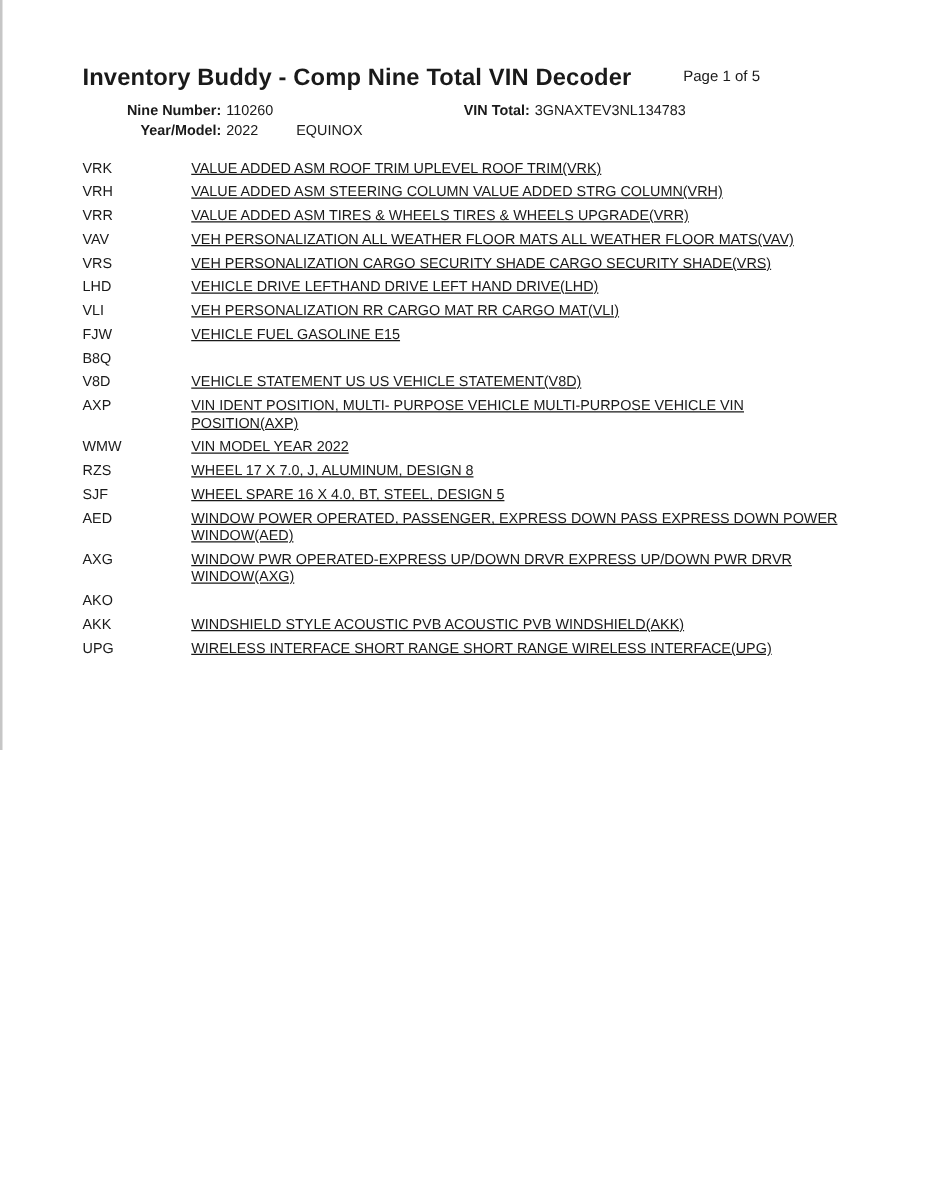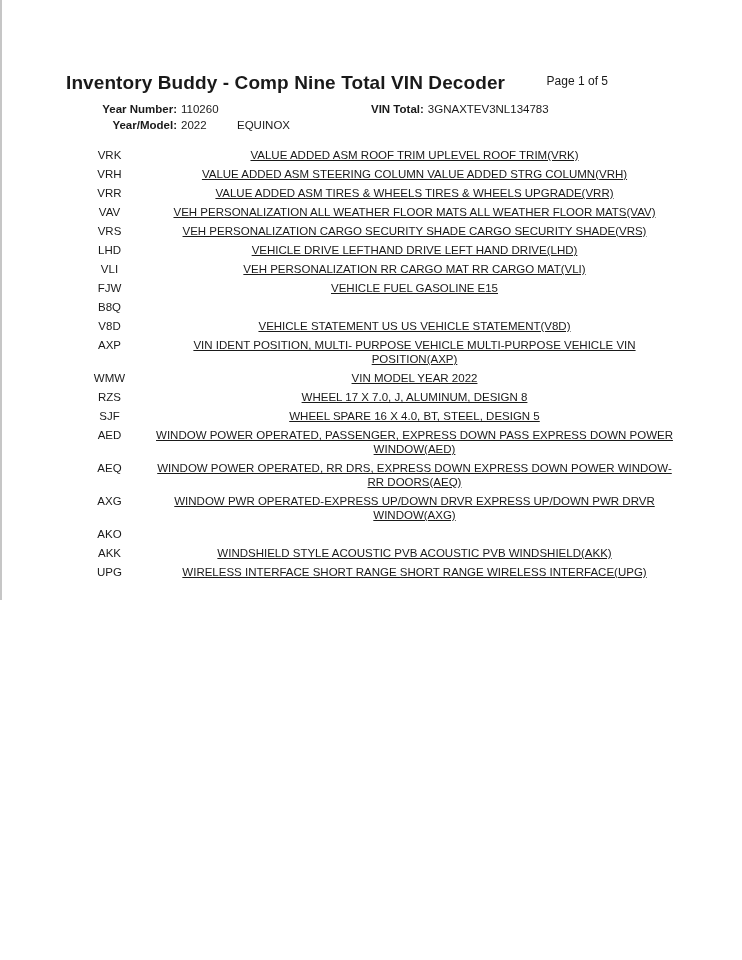--- a/index.html
+++ b/index.html
@@ -18,21 +18,21 @@
   }
   .scan-edge {
     position: absolute;
     left: 0;
     top: 0;
     width: 2px;
     height: 600px;
     background: #c6c6c6;
   }
   .page {
-    padding: 72px 0 0 66px;
+    padding: 52px 0 0 66px;
     width: 676px;
     box-sizing: border-box;
   }
   .header-row {
     display: flex;
     justify-content: space-between;
     align-items: flex-start;
   }
   .title {
     font-size: 19px;
@@ -72,21 +72,20 @@
   .vin-label {
     font-weight: bold;
   }
   .options {
     margin-top: 15px;
     font-size: 11.5px;
   }
   .row {
     display: flex;
     margin-bottom: 5px;
-    text-align: center;
   }
   .code {
     width: 87px;
     flex-shrink: 0;
     line-height: 14px;
   }
   .desc {
     width: 530px;
     line-height: 14px;
     text-decoration: underline;
@@ -99,21 +98,21 @@
 
 <div class="page">
 
   <div class="header-row">
     <h1 class="title">Inventory Buddy - Comp Nine Total VIN Decoder</h1>
     <div class="page-indicator">Page 1 of 5</div>
   </div>
 
   <div class="meta">
     <div class="meta-row">
-      <span class="meta-label">Year Number:</span>
+      <span class="meta-label">Nine Number:</span>
       <span class="meta-value stock-value">110260</span>
       <span class="vin-label">VIN Total:</span>
       <span class="meta-value">3GNAXTEV3NL134783</span>
     </div>
     <div class="meta-row">
       <span class="meta-label">Year/Model:</span>
       <span class="meta-value year-value">2022</span>
       <span class="meta-value">EQUINOX</span>
     </div>
   </div>
@@ -186,24 +185,20 @@
     <div class="row">
       <span class="code">SJF</span>
       <span class="desc">WHEEL SPARE 16 X 4.0, BT, STEEL, DESIGN 5</span>
     </div>
 
     <div class="row">
       <span class="code">AED</span>
       <span class="desc">WINDOW POWER OPERATED, PASSENGER, EXPRESS DOWN PASS EXPRESS DOWN POWER WINDOW(AED)</span>
     </div>
 
-    <div class="row">
-      <span class="code">AEQ</span>
-      <span class="desc">WINDOW POWER OPERATED, RR DRS, EXPRESS DOWN EXPRESS DOWN POWER WINDOW-RR DOORS(AEQ)</span>
-    </div>
 
     <div class="row">
       <span class="code">AXG</span>
       <span class="desc">WINDOW PWR OPERATED-EXPRESS UP/DOWN DRVR EXPRESS UP/DOWN PWR DRVR WINDOW(AXG)</span>
     </div>
 
     <div class="row">
       <span class="code">AKO</span>
     </div>
 

